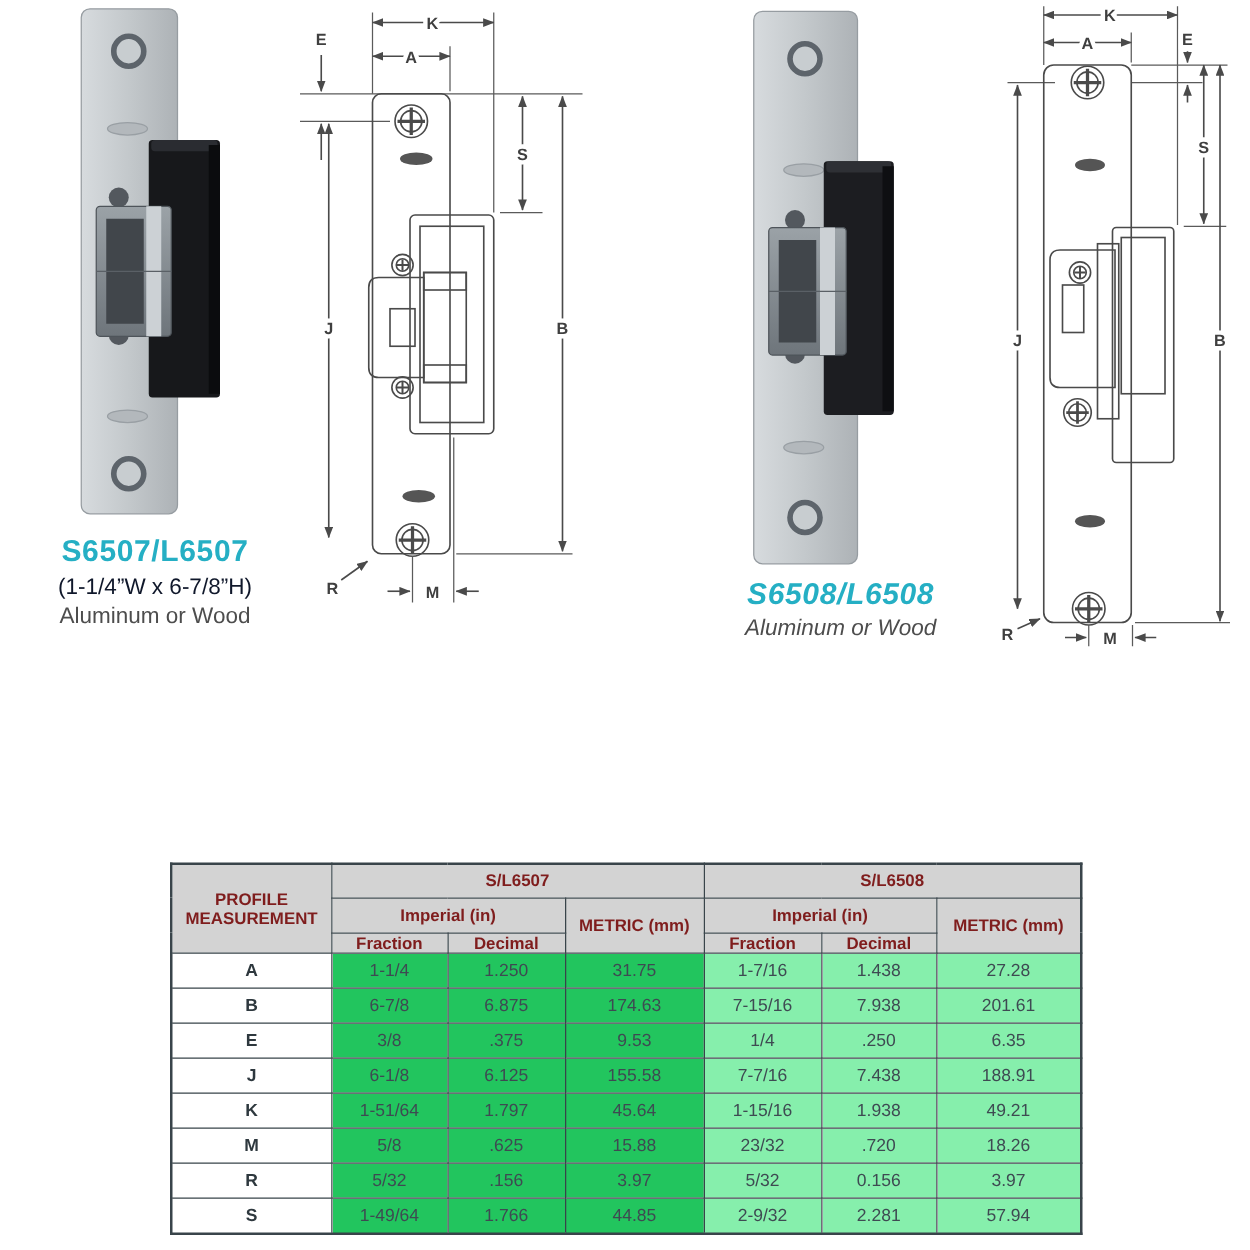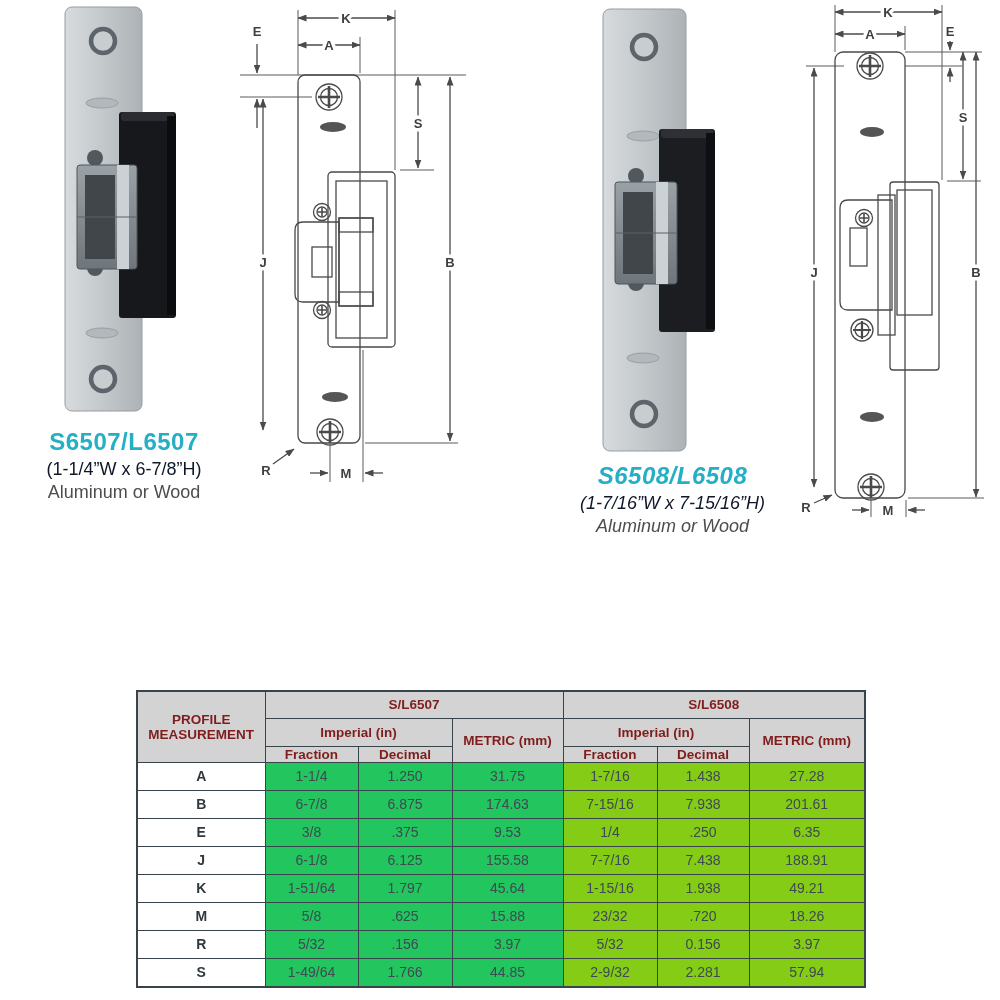--- a/index.html
+++ b/index.html
@@ -24,21 +24,21 @@
   
   table.spec{position:absolute;left:136px;top:690px;border-collapse:collapse;table-layout:fixed;
              font-family:"Liberation Sans",sans-serif;color:#3e4a52;}
   table.spec th,table.spec td{border:1.6px solid #39444a;text-align:center;vertical-align:middle;
              padding:0;overflow:hidden;}
   table.spec{border:2.2px solid #39444a;}
   table.spec thead th{background:#d3d3d3;font-weight:bold;font-size:13.5px;color:#7f1d1d;}
   table.spec td{font-size:14px;height:27px;}
   td.rlabel{background:#ffffff;font-weight:bold;color:#2e383e;}
   td.m1{background:#22c55e;}
-  td.m2{background:#84cc16;}
+  td.m2{background:#86efac;}
   tr.hr1{height:27px;} tr.hr2{height:28px;} tr.hr3{height:14px;}
 </style>
 </head>
 <body>
 
 <div class="canvas">
 
   <svg class="abs" style="left:55px;top:5px" width="135" height="412" viewBox="0 0 135 412">
     <defs>
       <linearGradient id="pg1" x1="0" y1="0" x2="1" y2="0">
@@ -280,21 +280,20 @@
     </g>
   </svg>
 
   <div class="plabel l1">
     <div class="model">S6507/L6507</div>
     <div class="size">(1-1/4”W x 6-7/8”H)</div>
     <div class="mat">Aluminum or Wood</div>
   </div>
   <div class="plabel l2">
     <div class="model">S6508/L6508</div>
-    <div class="size">(1-7/16”W x 7-15/16”H)</div>
     <div class="mat">Aluminum or Wood</div>
   </div>
 
   <table class="spec">
     <colgroup>
       <col style="width:128px">
         <col style="width:93px">
         <col style="width:94px">
         <col style="width:111px">
       <col style="width:94px">

